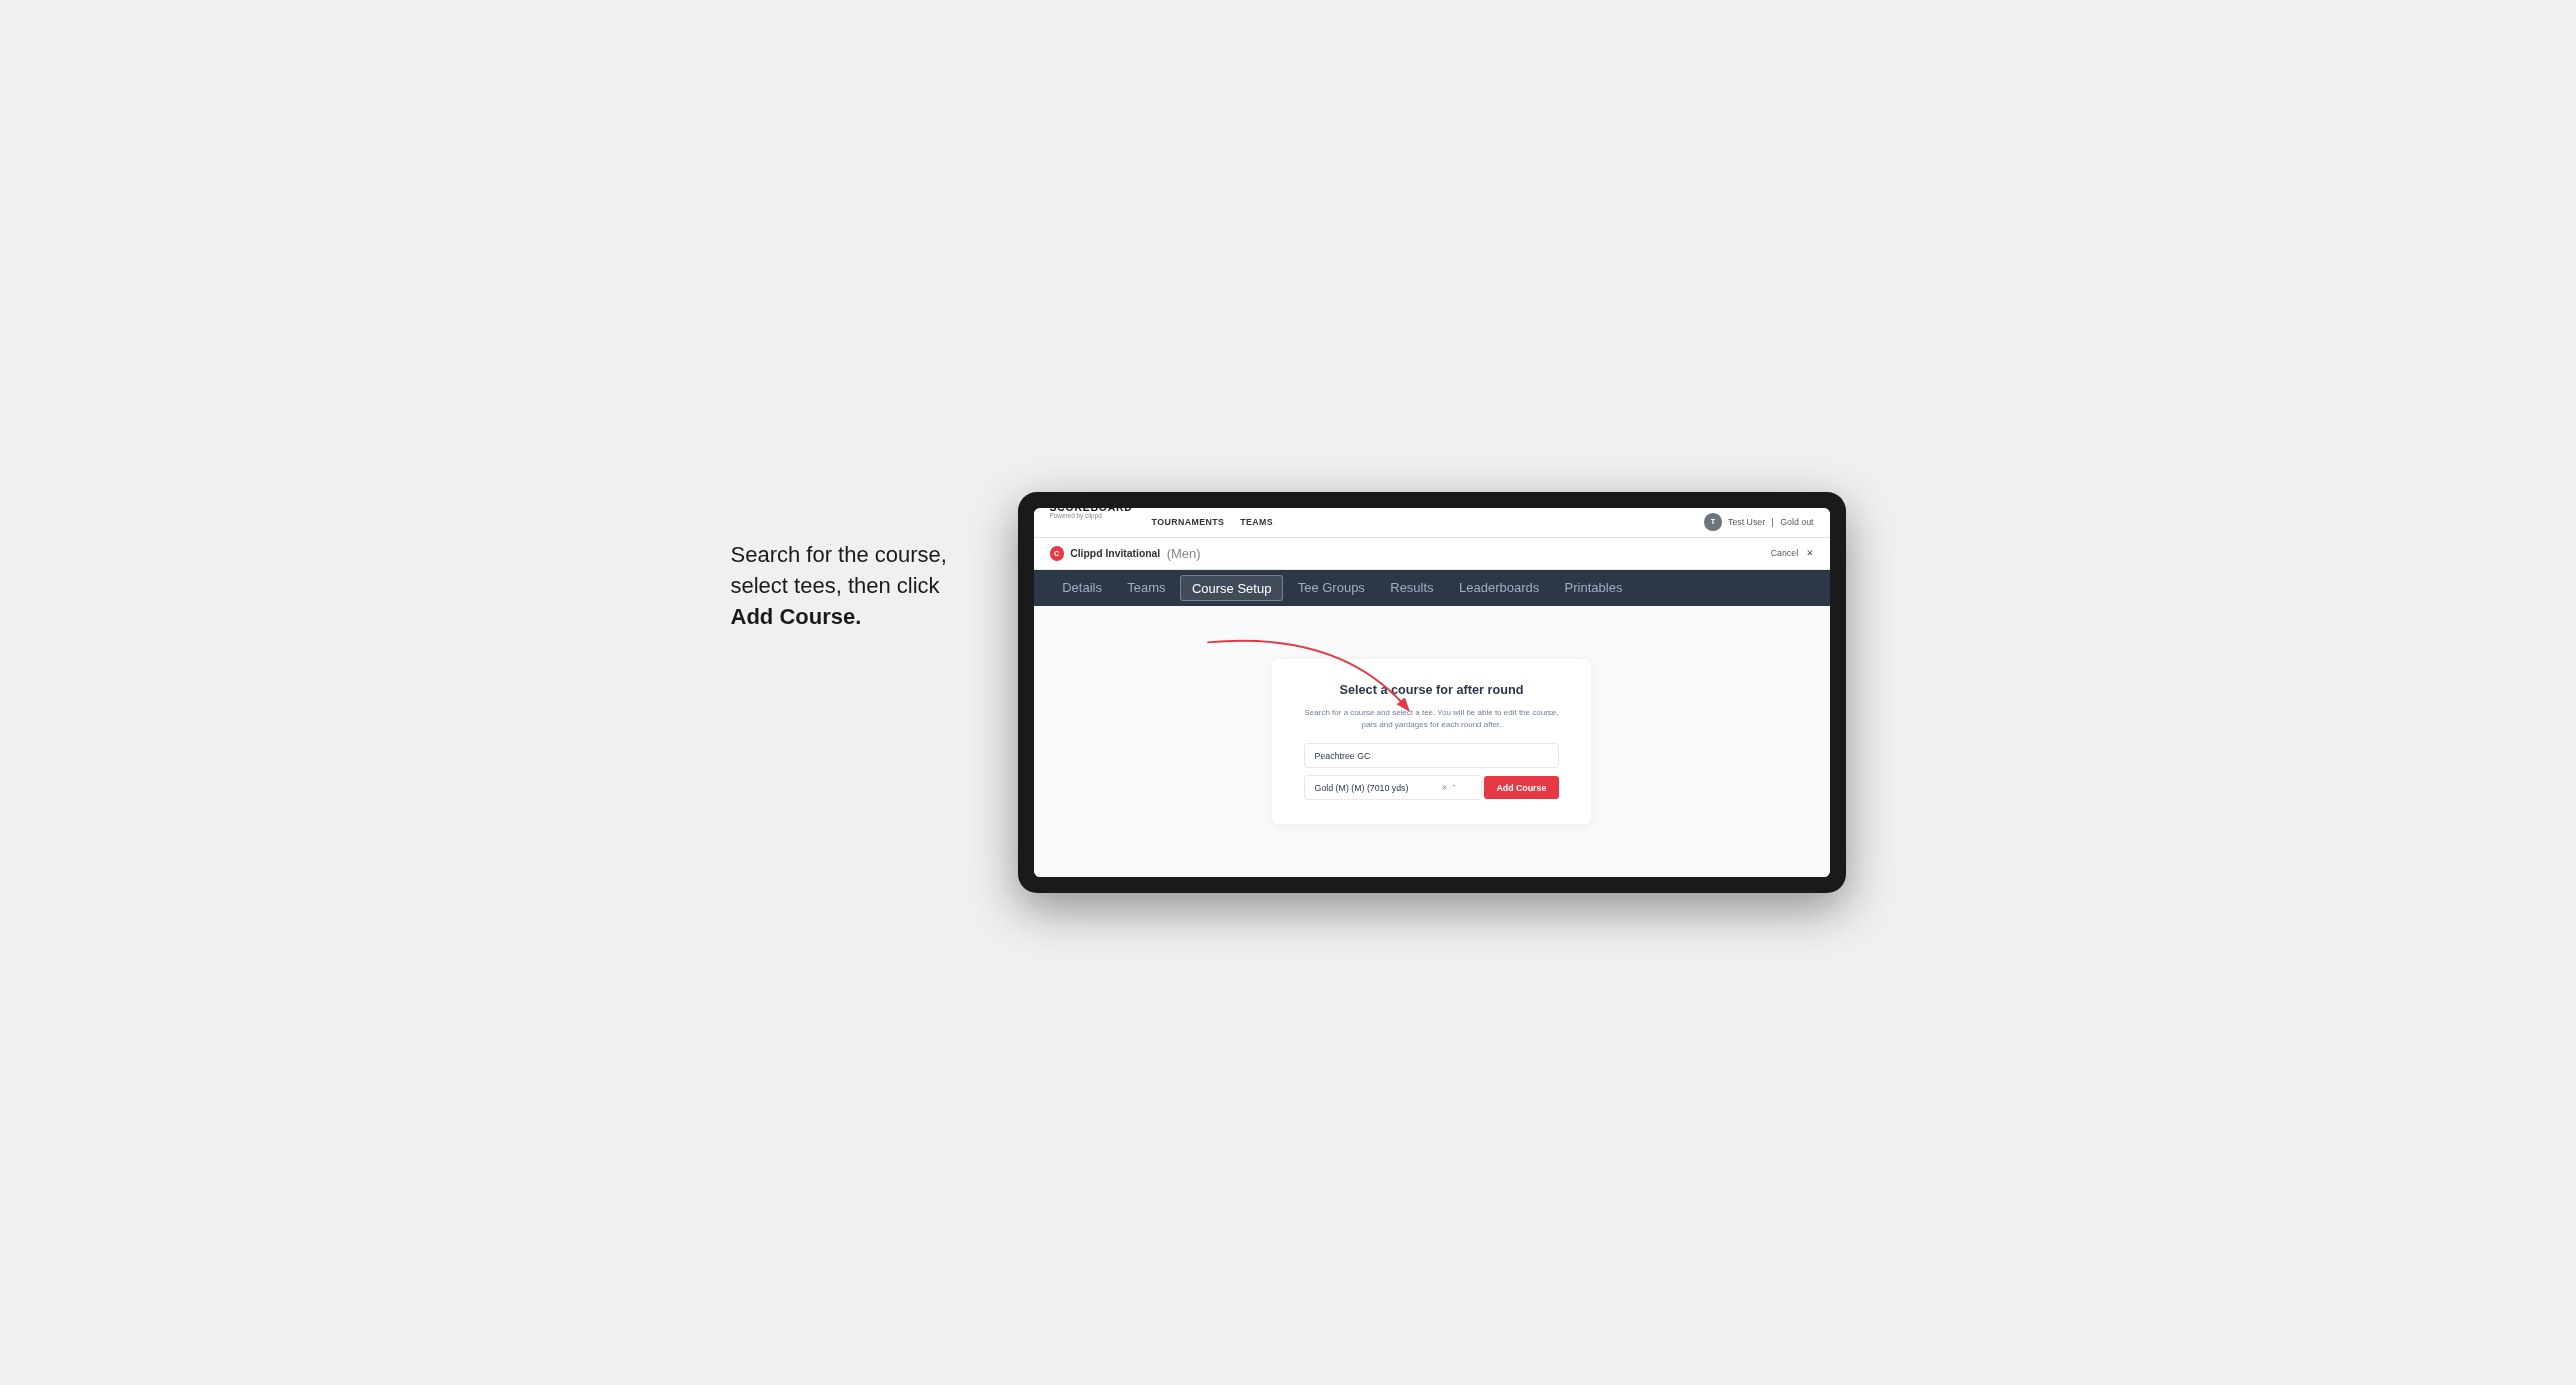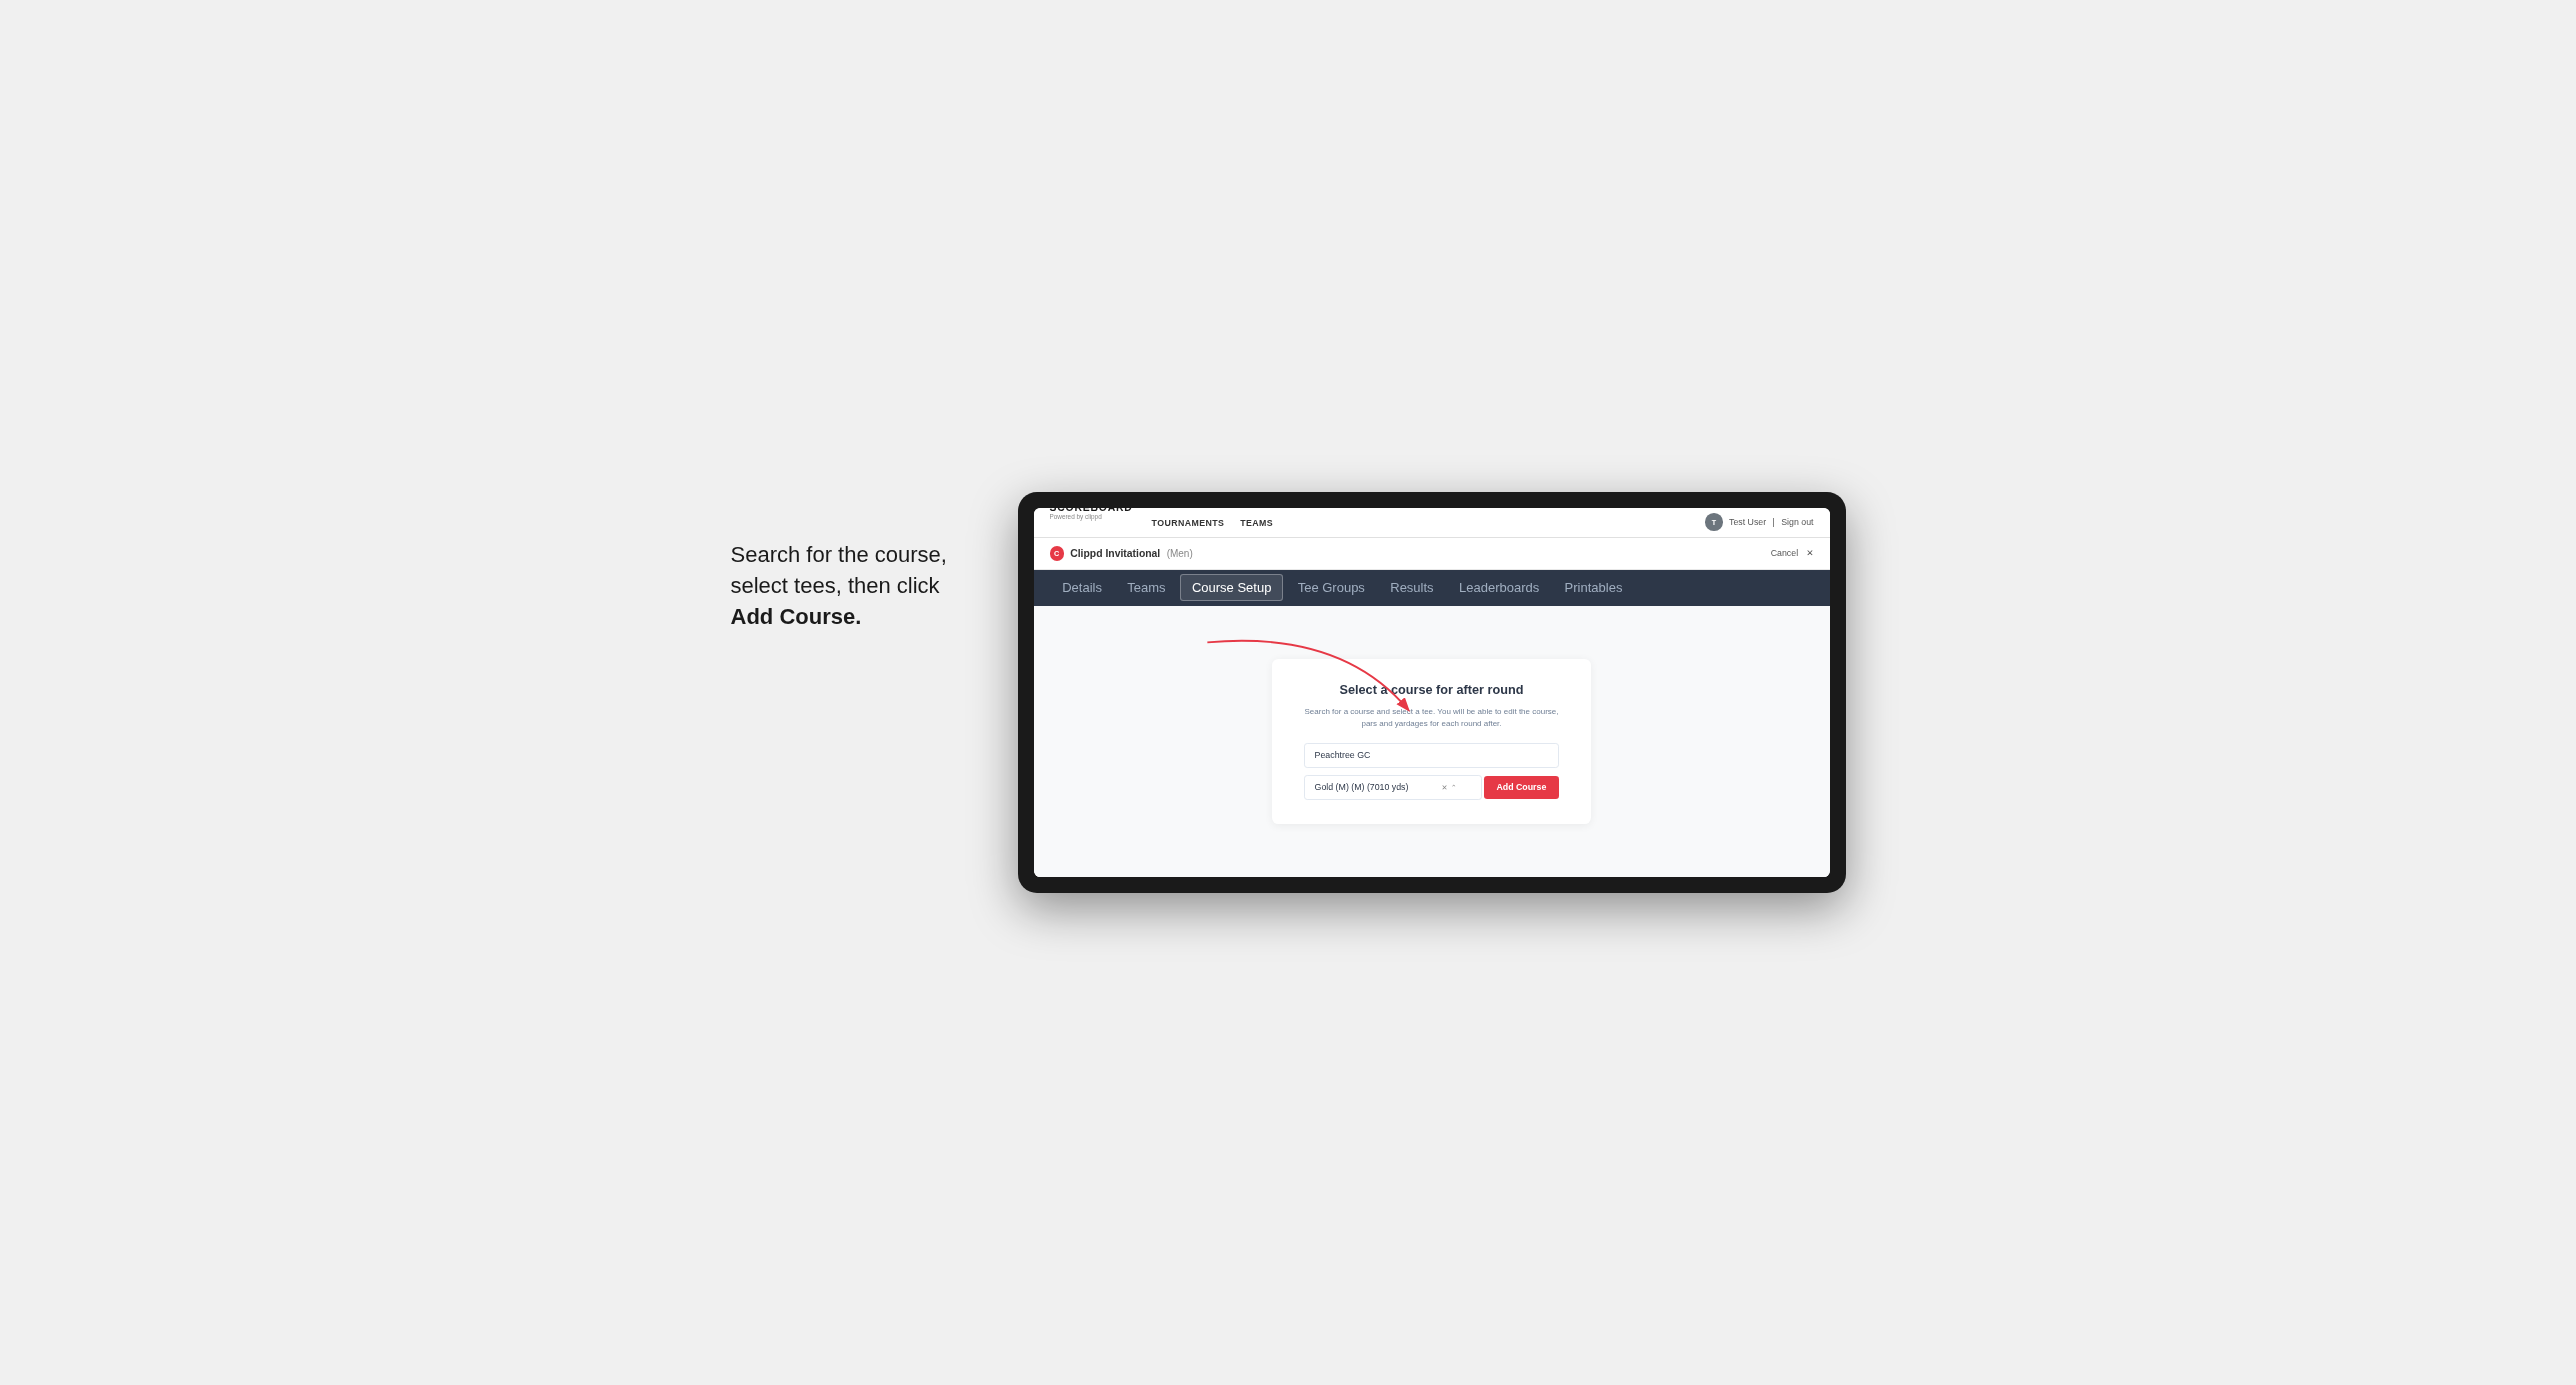--- a/index.html
+++ b/index.html
@@ -167,21 +167,21 @@
       font-weight: 700;
     }
 
     .tournament-name {
       font-size: 10.4px;
       font-weight: 600;
       color: #333;
     }
 
     .tournament-gender {
-      font-size: 10px;
+      font-size: 13px;
       color: #888;
     }
 
     .cancel-btn {
       font-size: 8.8px;
       color: #555;
       cursor: pointer;
       display: flex;
       align-items: center;
       gap: 8px;
@@ -325,21 +325,21 @@
           </div>
           <div class="nav-links">
             <span class="nav-link">TOURNAMENTS</span>
             <span class="nav-link">TEAMS</span>
           </div>
         </div>
         <div class="navbar-right">
           <div class="user-avatar">T</div>
           <span>Test User</span>
           <span>|</span>
-          <span class="sign-out">Sign out</span>
+          <span class="sign-out">Gold out</span>
         </div>
       </nav>
 
       <div class="tournament-header">
         <div class="tournament-title">
           <div class="tournament-icon">C</div>
           <span class="tournament-name">Clippd Invitational</span>
           <span class="tournament-gender">(Men)</span>
         </div>
         <div class="cancel-btn">

